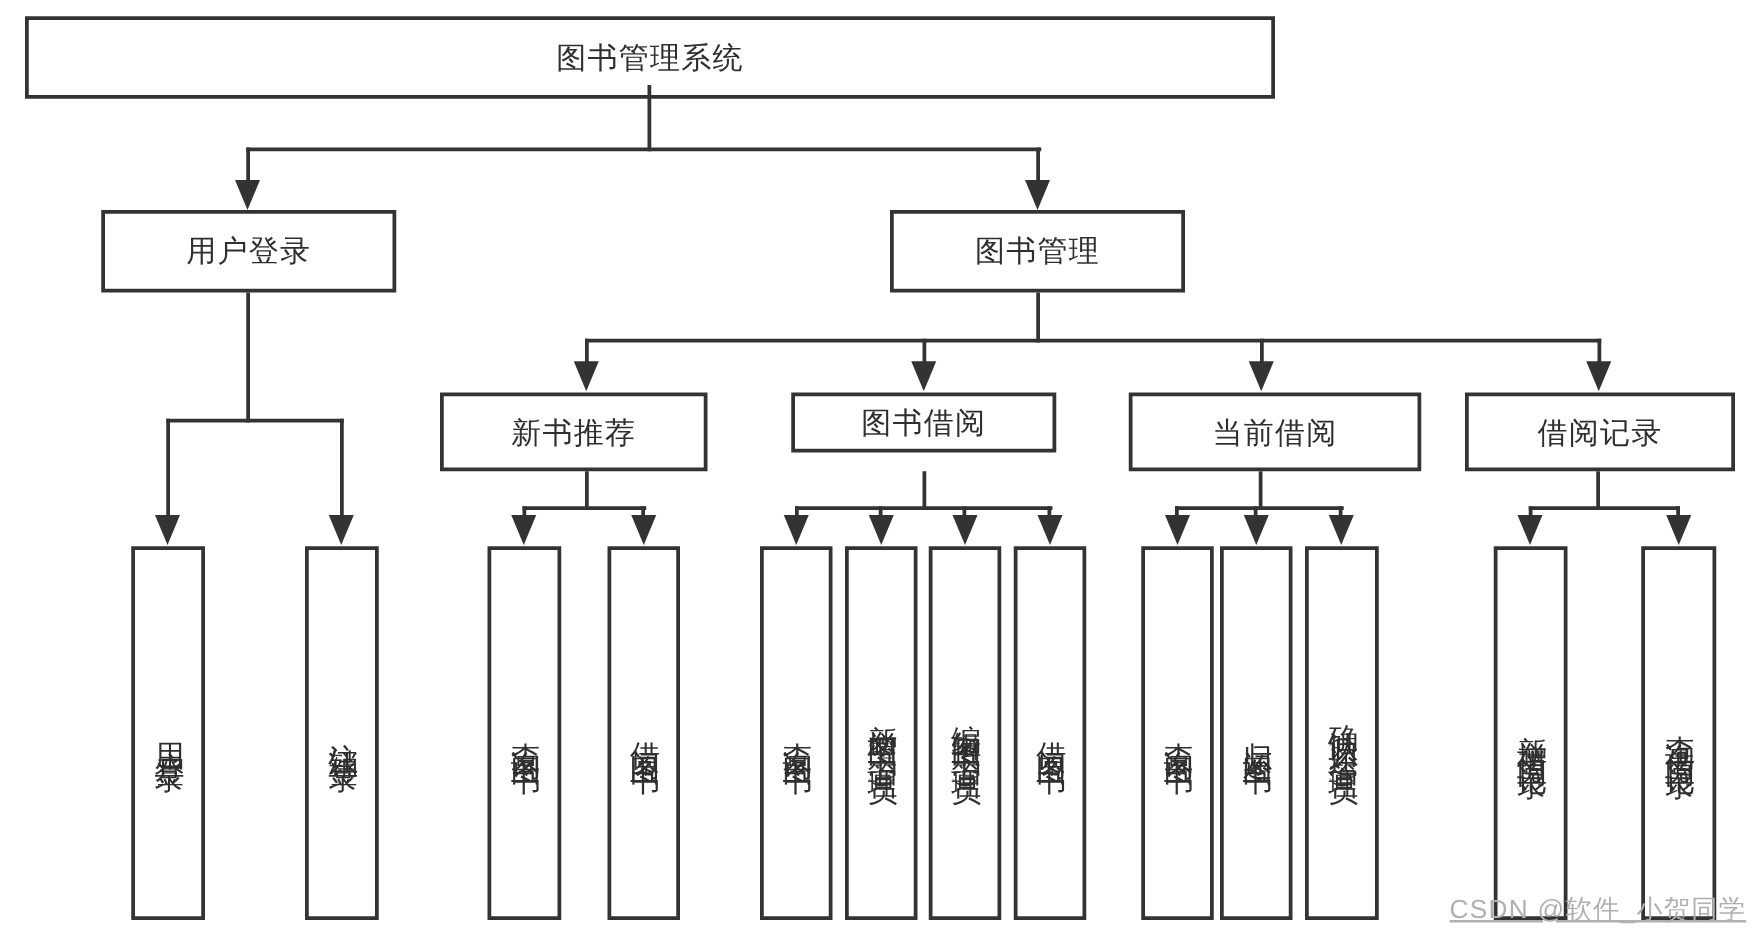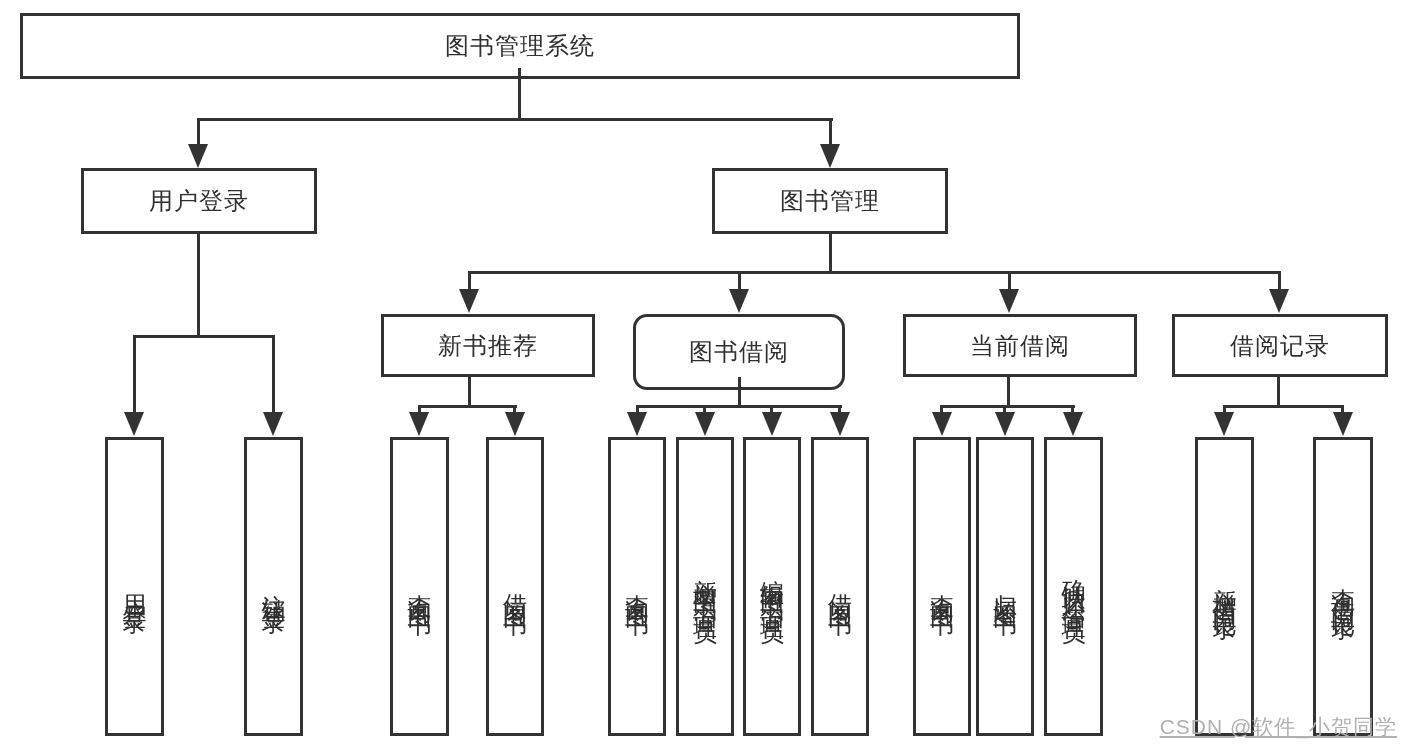--- a/index.html
+++ b/index.html
@@ -70,24 +70,24 @@
   <div class="h" style="left:468px;top:271px;width:813px;"></div>
   <div class="v" style="left:468px;top:271px;height:20px;"></div>
   <div class="arr" style="left:459px;top:289px;"></div>
   <div class="v" style="left:738px;top:271px;height:20px;"></div>
   <div class="arr" style="left:729px;top:289px;"></div>
   <div class="v" style="left:1008px;top:271px;height:20px;"></div>
   <div class="arr" style="left:999px;top:289px;"></div>
   <div class="v" style="left:1278px;top:271px;height:20px;"></div>
   <div class="arr" style="left:1269px;top:289px;"></div>
 
-  <div class="node h-label" style="left:381px;top:314px;width:214px;height:63px;">
+  <div class="node h-label" style="left:352px;top:314px;width:214px;height:63px;">
     <span>新书推荐</span>
   </div>
-  <div class="node h-label" style="left:633px;top:314px;width:212px;height:76px;border-radius:14px;">
+  <div class="node h-label" style="left:633px;top:314px;width:212px;height:48px;">
     <span>图书借阅</span>
   </div>
   <div class="node h-label" style="left:903px;top:314px;width:234px;height:63px;">
     <span>当前借阅</span>
   </div>
   <div class="node h-label" style="left:1172px;top:314px;width:216px;height:63px;text-align:right;">
     <span>借阅记录</span>
   </div>
 
   <div class="v" style="left:468px;top:377px;height:31px;"></div>

